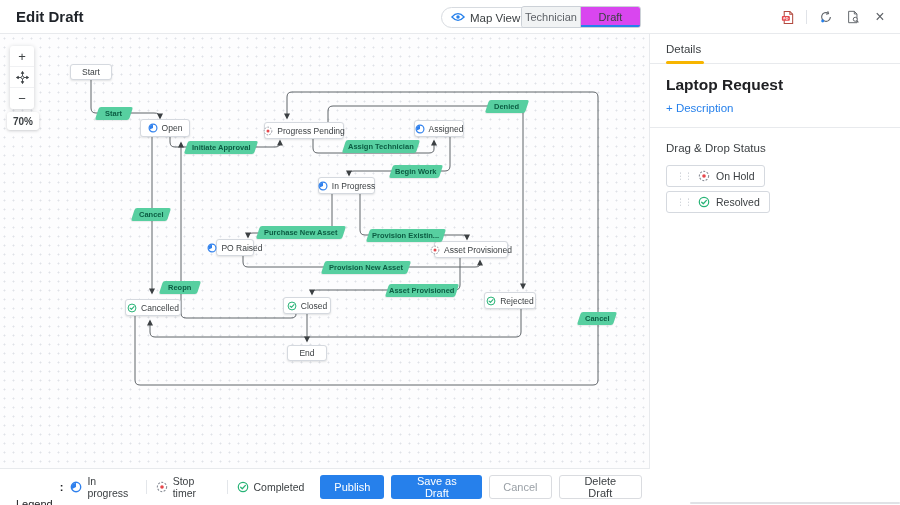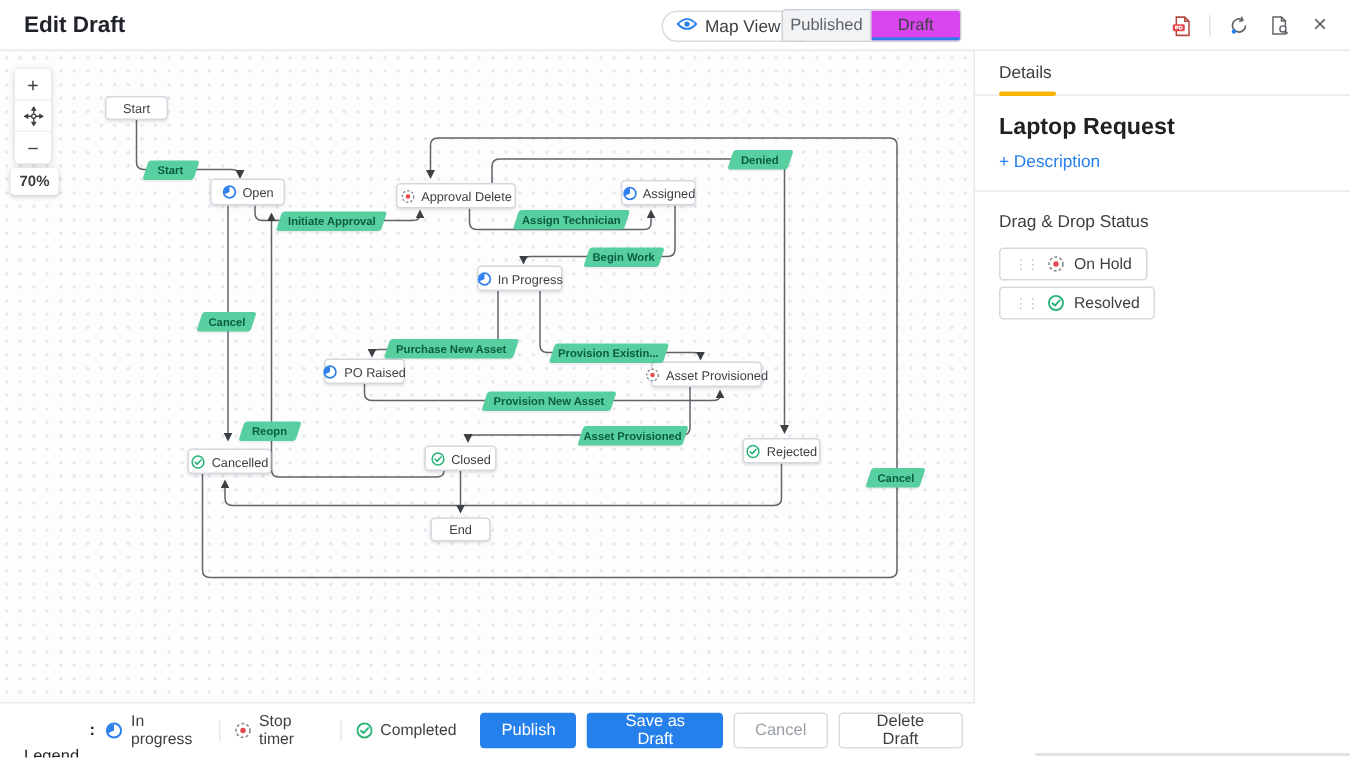--- a/index.html
+++ b/index.html
@@ -103,21 +103,21 @@
       </span>
       <span>Map View</span>
       <span>
         <svg width="7" height="5" viewBox="0 0 8 5">
             <path d="M1 1 L4 4 L7 1" fill="none" stroke="#5f6368" stroke-width="1.2"></path>
           </svg>
       </span>
     </div>
 
     <div class="tabs">
-      <div class="tab inactive">Published</div>
+      <div class="tab inactive">Technician</div>
       <div class="tab active">Draft</div>
     </div>
 
     <div class="header-icons">
       <span class="hicon">
         <svg width="15" height="15" viewBox="0 0 16 16">
             <path d="M4.5 1.5 H10.5 L13.5 4.5 V14.5 H4.5 Z" fill="#fff" stroke="#b24a3f" stroke-width="1.1"></path>
             <path d="M10.5 1.5 V4.5 H13.5" fill="none" stroke="#b24a3f" stroke-width="1.1"></path>
             <rect x="2" y="6.5" width="8.5" height="5" rx="1" fill="#e5484d"></rect>
             <path d="M4 10 V8 h1.2 a0.9 0.9 0 0 1 0 1.3 H4 M6.6 10 V8 h1 a1 1 0 0 1 0 2 h-1" fill="none" stroke="#fff" stroke-width="0.8"></path>
@@ -178,41 +178,41 @@
           </span>
           <span>Open</span>
         </div>
         <div class="node" style="left: 264px; top: 88px; width: 80px; height: 17px;">
           <span class="nicon">
             <svg viewBox="0 0 14 14">
               <circle cx="7" cy="7" r="5.4" fill="#fff" stroke="#8a8f98" stroke-width="1.3" stroke-dasharray="2.3 1.7"></circle>
               <circle cx="7" cy="7" r="2.1" fill="#e5484d"></circle>
             </svg>
           </span>
-          <span>Approval Delete</span>
+          <span>Progress Pending</span>
         </div>
         <div class="node" style="left: 414px; top: 86px; width: 50px; height: 17px;">
           <span class="nicon">
             <svg viewBox="0 0 14 14">
               <circle cx="7" cy="7" r="5.5" fill="#fff" stroke="#2f80ed" stroke-width="1.6"></circle>
               <path d="M7 7 L7 2.3 A4.7 4.7 0 0 0 2.5 9.2 Z" fill="#2f80ed"></path>
             </svg>
           </span>
           <span>Assigned</span>
         </div>
         <div class="node" style="left: 318px; top: 143px; width: 57px; height: 17px;">
           <span class="nicon">
             <svg viewBox="0 0 14 14">
               <circle cx="7" cy="7" r="5.5" fill="#fff" stroke="#2f80ed" stroke-width="1.6"></circle>
               <path d="M7 7 L7 2.3 A4.7 4.7 0 0 0 2.5 9.2 Z" fill="#2f80ed"></path>
             </svg>
           </span>
           <span>In Progress</span>
         </div>
-        <div class="node" style="left: 216px; top: 205px; width: 54px; height: 17px;">
+        <div class="node" style="left: 216px; top: 205px; width: 38px; height: 17px;">
           <span class="nicon">
             <svg viewBox="0 0 14 14">
               <circle cx="7" cy="7" r="5.5" fill="#fff" stroke="#2f80ed" stroke-width="1.6"></circle>
               <path d="M7 7 L7 2.3 A4.7 4.7 0 0 0 2.5 9.2 Z" fill="#2f80ed"></path>
             </svg>
           </span>
           <span>PO Raised</span>
         </div>
         <div class="node" style="left: 434px; top: 207px; width: 74px; height: 17px;">
           <span class="nicon">
@@ -234,21 +234,21 @@
         </div>
         <div class="node" style="left: 283px; top: 263px; width: 48px; height: 17px;">
           <span class="nicon">
             <svg viewBox="0 0 14 14">
               <circle cx="7" cy="7" r="5.5" fill="#fff" stroke="#27b376" stroke-width="1.4"></circle>
               <path d="M4.3 7.2 L6.2 9 L9.8 5.1" fill="none" stroke="#27b376" stroke-width="1.5" stroke-linecap="round" stroke-linejoin="round"></path>
             </svg>
           </span>
           <span>Closed</span>
         </div>
-        <div class="node" style="left: 495px; top: 258px; width: 52px; height: 17px;">
+        <div class="node" style="left: 484px; top: 258px; width: 52px; height: 17px;">
           <span class="nicon">
             <svg viewBox="0 0 14 14">
               <circle cx="7" cy="7" r="5.5" fill="#fff" stroke="#27b376" stroke-width="1.4"></circle>
               <path d="M4.3 7.2 L6.2 9 L9.8 5.1" fill="none" stroke="#27b376" stroke-width="1.5" stroke-linecap="round" stroke-linejoin="round"></path>
             </svg>
           </span>
           <span>Rejected</span>
         </div>
         <div class="node" style="left: 287px; top: 311px; width: 40px; height: 16px;">
           <span>End</span>

